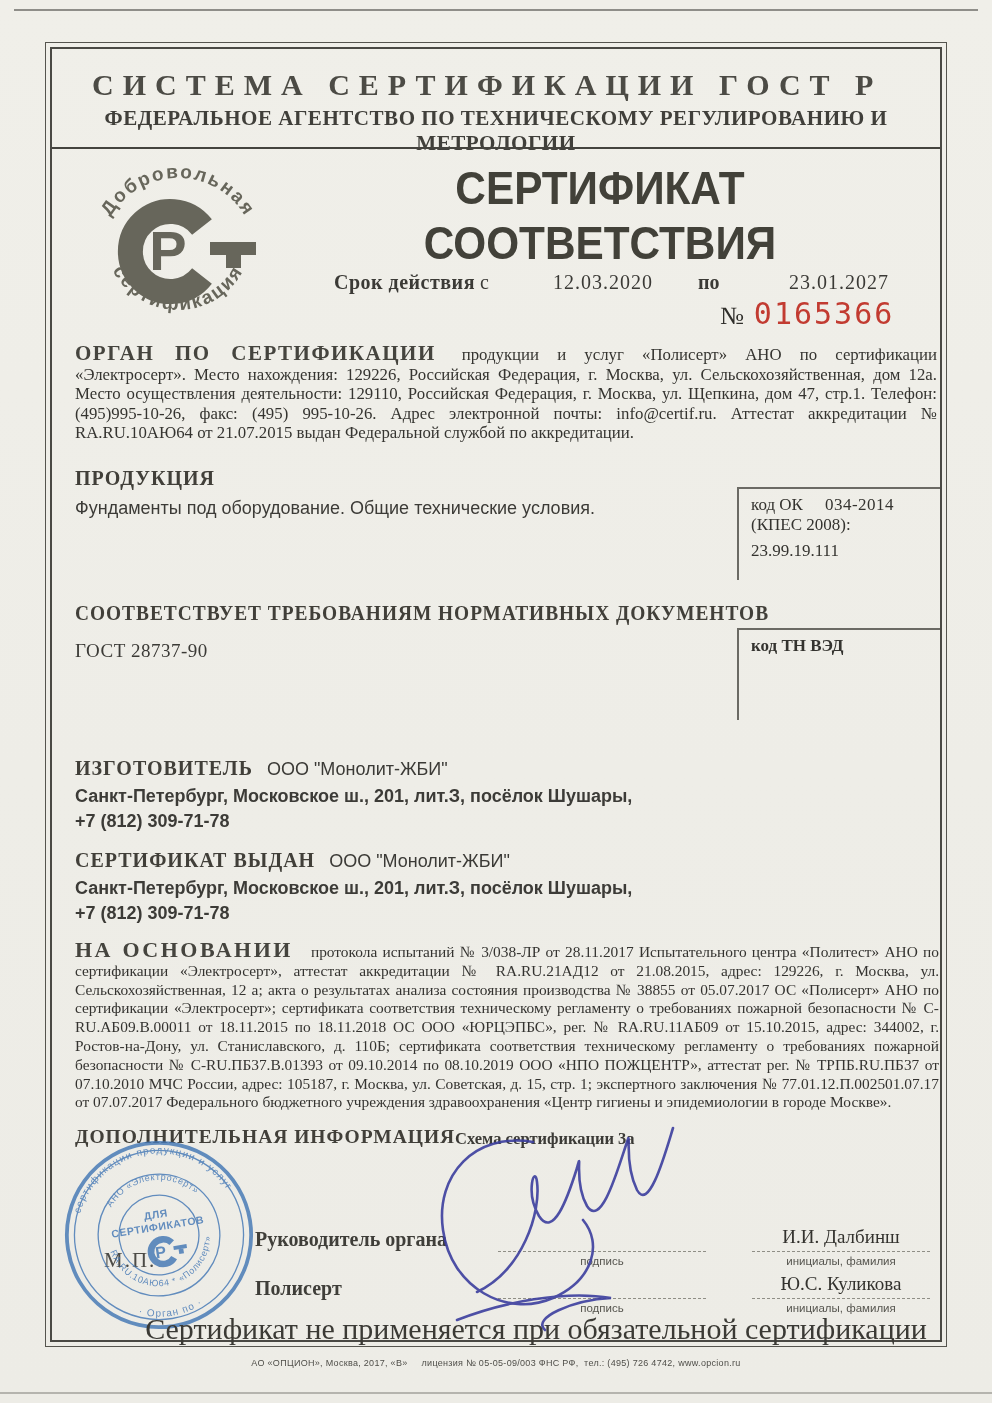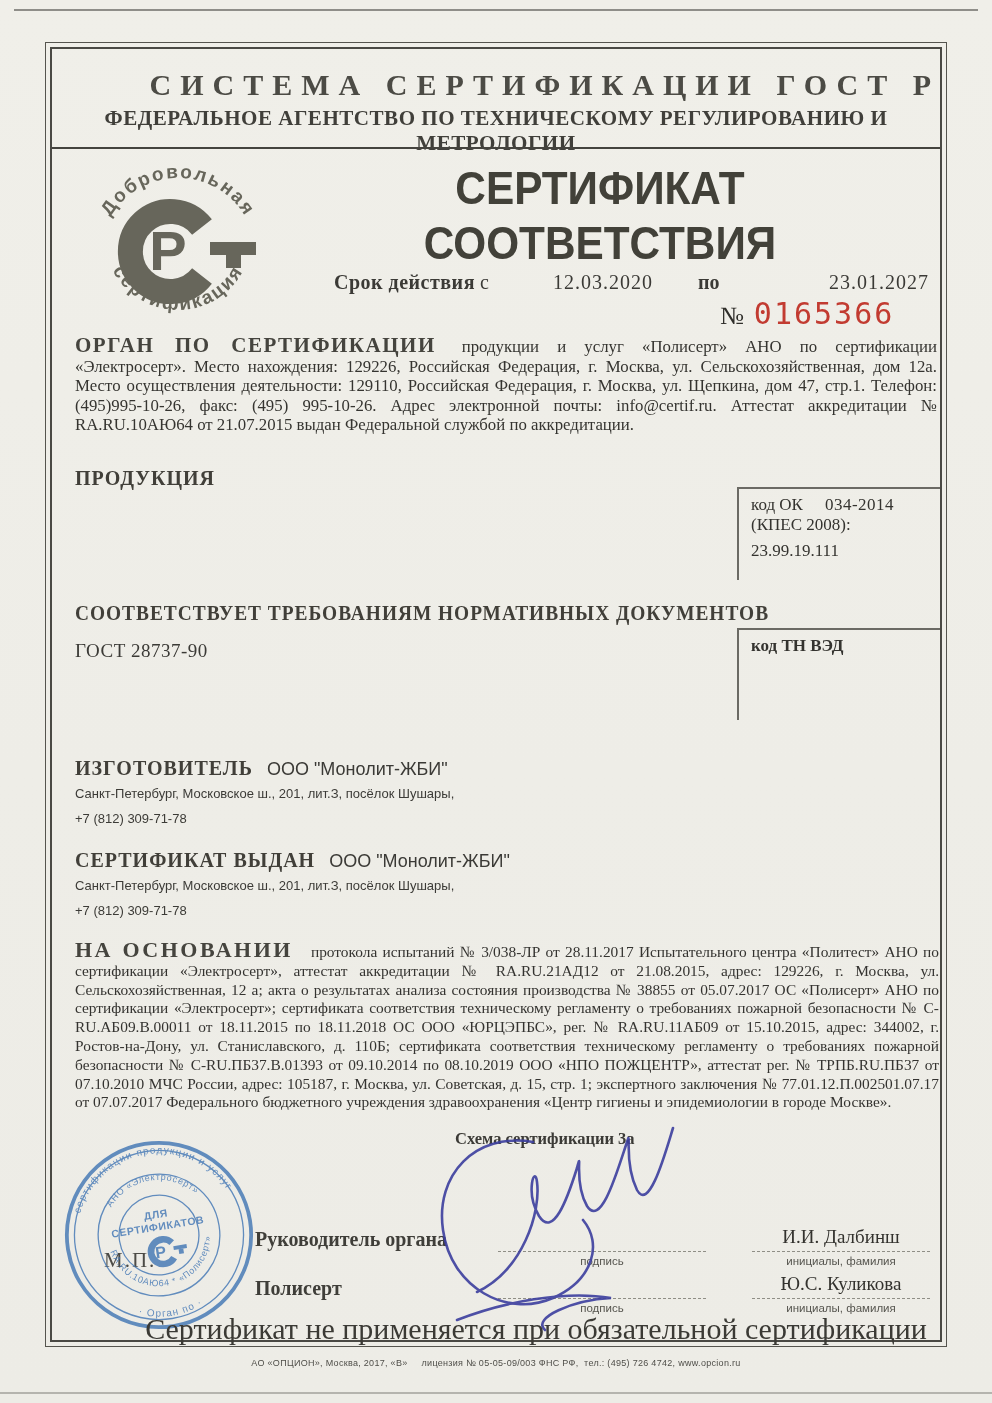--- a/index.html
+++ b/index.html
@@ -12,71 +12,71 @@
   }
   .scan-line-top { position:absolute; left:14px; top:9px; width:964px; height:2px; background:#6f6e68; opacity:.75; }
   .scan-line-bottom { position:absolute; left:0; top:1392px; width:992px; height:2px; background:#b5b4ae; }
 
   .frame { position:absolute; left:45px; top:42px; width:902px; height:1305px;
            border:1px solid #55544e; padding:4px; }
   .frame-inner { width:100%; height:100%; border:2px solid #4a4944; }
 
   .abs { position:absolute; }
 
-  .sys-title { left:52px; top:68px; width:888px; text-align:right;
-    font-size:30px; font-weight:600; letter-spacing:9px; color:#4c4b45; }
+  .sys-title { left:52px; top:68px; width:888px; text-align:left;
+    font-size:30px; font-weight:600; letter-spacing:9px; color:#4c4b45;padding-left:40px; }
   .agency { left:52px; top:106px; width:888px; text-align:center;
     font-size:21.5px; font-weight:bold; letter-spacing:.5px; color:#403f3a; transform:scaleX(.98); }
   .header-rule { left:52px; top:147px; width:888px; height:2px; background:#44433e; }
 
   .logo-svg { left:78px; top:156px; }
 
   .doc-title { left:262px; top:160px; width:676px; text-align:center;
     font-family:"Liberation Sans", sans-serif; font-weight:bold; font-size:47px;
     color:#424139; transform:scaleX(.9); letter-spacing:0; }
 
   .certno-row { left:323px; top:228px; font-size:20px; }
   .no-sign { font-size:22px; }
   .certno-val { margin-left:22px; font-size:20px; letter-spacing:.5px; }
 
   .validity-row { left:334px; top:271px; font-size:20px; width:600px; }
   .validity-label { font-weight:bold; letter-spacing:.5px; }
   .v-c { position:absolute; left:146px; top:0; }
   .v-from { position:absolute; left:219px; top:0; letter-spacing:1px; }
   .v-po { position:absolute; left:364px; top:0; font-weight:bold; }
-  .v-to { position:absolute; left:455px; top:0; letter-spacing:1px;margin-left:40px; }
+  .v-to { position:absolute; left:455px; top:0; letter-spacing:1px; }
 
   .blank-row { left:720px; top:296px; }
   .blank-no { font-size:25px; color:#2f2e2a; }
   .blank-num { font-family:"DejaVu Sans Mono", monospace; font-size:30px; color:#c23b31;
     letter-spacing:2px; margin-left:6px; }
 
   .para { text-align:justify; }
-  .org-par { left:75px; top:336px; width:862px; font-size:16.8px; line-height:19.6px; color:#353430; }
+  .org-par { left:75px; top:344px; width:862px; font-size:16.8px; line-height:19.6px; color:#353430; }
   .org-head { font-size:21px; font-weight:bold; letter-spacing:1.5px; color:#45443e; margin-right:26px; }
 
   .sec-head { font-size:20px; font-weight:bold; letter-spacing:1px; color:#413f39; }
   .product-head { left:75px; top:467px; }
   .product-text { left:75px; top:498px; width:640px;
     font-family:"Liberation Sans", sans-serif; font-size:18px; color:#3c3b37; }
 
   .code-box { border-top:2px solid #6b6a64; border-left:2px solid #6b6a64; padding:6px 0 0 12px;
     font-size:17px; color:#34332f; }
   .code-box-ok { left:737px; top:487px; width:203px; height:93px; }
   .code-ok-line1 span.val { margin-left:22px; letter-spacing:.5px; }
   .code-box-tn { left:737px; top:628px; width:203px; height:92px;font-weight:bold; }
 
   .conf-head { left:75px; top:602px; transform:scaleX(.97); transform-origin:left; }
   .conf-text { left:75px; top:640px; font-size:19px; letter-spacing:.5px; }
 
   .maker-row1 { left:75px; top:757px; }
   .maker-name { font-family:"Liberation Sans", sans-serif; font-size:18px; margin-left:10px; }
   .maker-addr1 { left:75px; top:786px; }
   .maker-phone1 { left:75px; top:811px; }
-  .sans-line { font-family:"Liberation Sans", sans-serif; font-size:13px; color:#3c3b37; }
+  .sans-line { font-family:"Liberation Sans", sans-serif; font-size:18px; color:#3c3b37;font-weight:bold; }
   .issued-row1 { left:75px; top:849px; }
   .issued-addr { left:75px; top:878px; }
   .issued-phone { left:75px; top:903px; }
 
   .basis-par { left:75px; top:941px; width:864px; font-size:15.4px; line-height:18.8px; color:#343330; }
   .basis-head { font-size:22px; font-weight:bold; letter-spacing:2.5px; color:#45443e; margin-right:18px; }
 
   .addl-head { left:75px; top:1126px; font-size:19.5px; }
   .addl-val { left:455px; top:1129px; font-size:16.5px; font-weight:600; }
 
@@ -157,20 +157,21 @@
   <div class="abs blank-row">
     <span class="blank-no">№</span>
     <span class="blank-num">0165366</span>
   </div>
 
   <div class="abs para org-par">
     <span class="org-head">ОРГАН ПО СЕРТИФИКАЦИИ</span><span>продукции и услуг «Полисерт» АНО по сертификации «Электросерт». Место нахождения: 129226, Российская Федерация, г. Москва, ул. Сельскохозяйственная, дом 12а. Место осуществления деятельности: 129110, Российская Федерация, г. Москва, ул. Щепкина, дом 47, стр.1. Телефон:(495)995-10-26, факс: (495) 995-10-26. Адрес электронной почты: info@certif.ru. Аттестат аккредитации № RA.RU.10АЮ64 от 21.07.2015 выдан Федеральной службой по аккредитации.</span>
   </div>
 
   <div class="abs sec-head product-head">ПРОДУКЦИЯ</div>
+  <div class="abs product-text">Фундаменты под оборудование. Общие технические условия.</div>
 
   <div class="abs code-box code-box-ok">
     <div class="code-ok-line1">
       <span>код ОК</span><span class="val">034-2014</span>
     </div>
     <div>(КПЕС 2008):</div>
     <div style="margin-top:6px">23.99.19.111</div>
   </div>
 
   <div class="abs sec-head conf-head">СООТВЕТСТВУЕТ ТРЕБОВАНИЯМ НОРМАТИВНЫХ ДОКУМЕНТОВ</div>
@@ -190,20 +191,21 @@
     <span class="sec-head">СЕРТИФИКАТ ВЫДАН</span>
     <span class="maker-name">ООО "Монолит-ЖБИ"</span>
   </div>
   <div class="abs sans-line issued-addr">Санкт-Петербург, Московское ш., 201, лит.З, посёлок Шушары,</div>
   <div class="abs sans-line issued-phone">+7 (812) 309-71-78</div>
 
   <div class="abs para basis-par">
     <span class="basis-head">НА ОСНОВАНИИ</span><span>протокола испытаний № 3/038-ЛР от 28.11.2017 Испытательного центра «Политест» АНО по сертификации «Электросерт», аттестат аккредитации № RA.RU.21АД12 от 21.08.2015, адрес: 129226, г. Москва, ул. Сельскохозяйственная, 12 а; акта о результатах анализа состояния производства № 38855 от 05.07.2017 ОС «Полисерт» АНО по сертификации «Электросерт»; сертификата соответствия техническому регламенту о требованиях пожарной безопасности № С-RU.АБ09.В.00011 от 18.11.2015 по 18.11.2018  ОС ООО «ЮРЦЭПБС», рег. № RA.RU.11АБ09 от 15.10.2015, адрес: 344002, г. Ростов-на-Дону, ул. Станиславского, д. 110Б; сертификата соответствия техническому регламенту о требованиях пожарной безопасности № С-RU.ПБ37.В.01393 от 09.10.2014 по 08.10.2019 ООО «НПО ПОЖЦЕНТР», аттестат рег. № ТРПБ.RU.ПБ37 от 07.10.2010 МЧС России, адрес: 105187, г. Москва, ул. Советская, д. 15, стр. 1; экспертного заключения № 77.01.12.П.002501.07.17 от 07.07.2017 Федерального бюджетного учреждения здравоохранения «Центр гигиены и эпидемиологии в городе Москве».</span>
   </div>
 
+  <div class="abs sec-head addl-head">ДОПОЛНИТЕЛЬНАЯ ИНФОРМАЦИЯ</div>
   <div class="abs addl-val">Схема сертификации 3а</div>
 
   <div class="abs mp">М.П.</div>
 
   <svg class="abs stamp-svg" width="190" height="190" viewBox="0 0 200 200">
     <defs>
       <path id="stampOuterTop" d="M 14,100 A 86,86 0 0 1 186,100"></path>
       <path id="stampOuterBottom" d="M 18,104 A 82,82 0 0 0 182,104"></path>
       <path id="stampMidTop" d="M 42,100 A 58,58 0 0 1 158,100"></path>
       <path id="stampMidBottom" d="M 46,100 A 54,54 0 0 0 154,100"></path>

